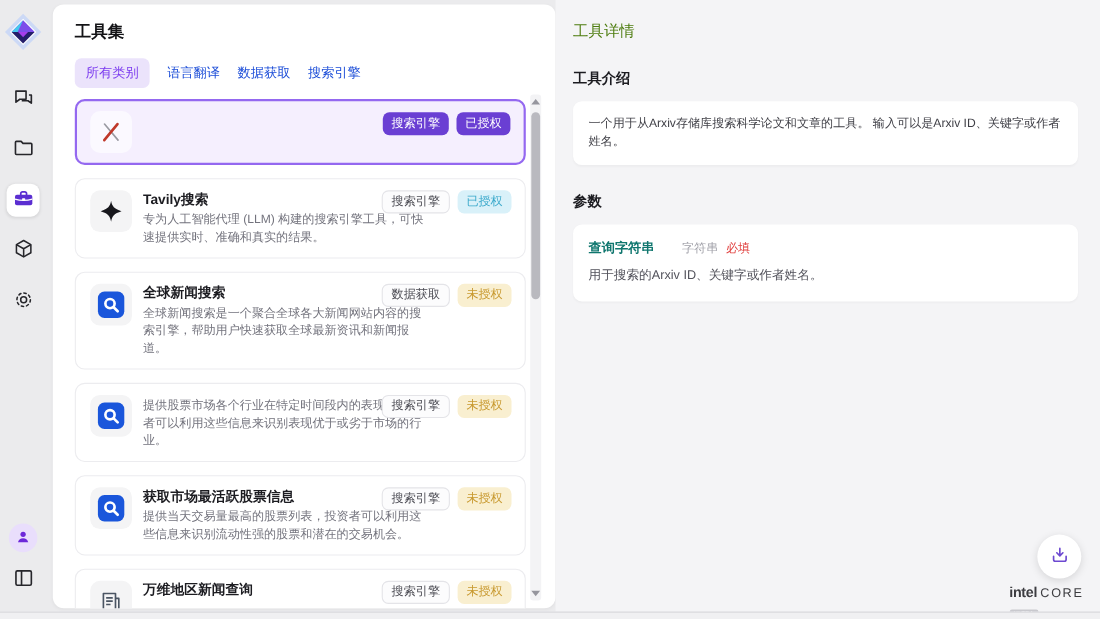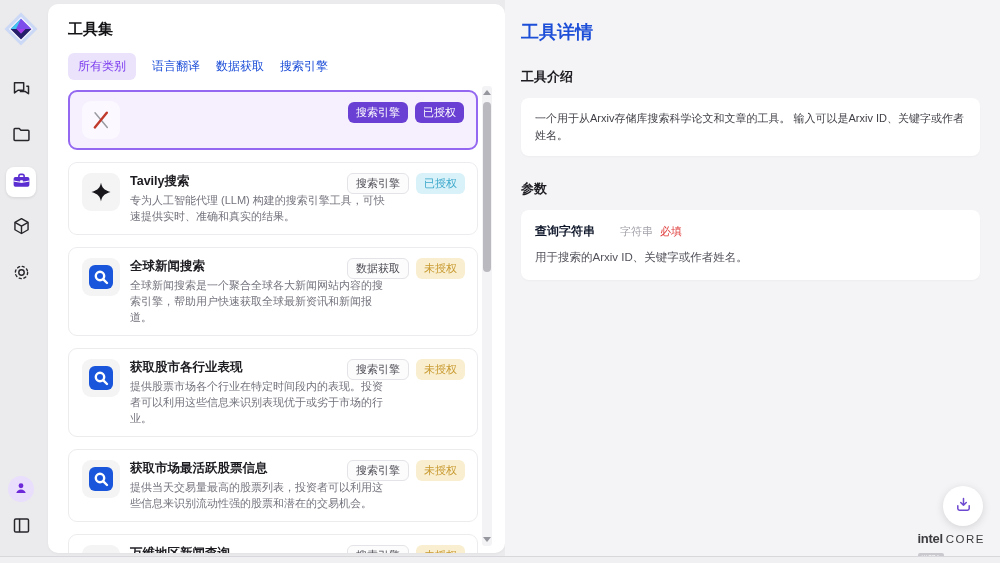--- a/index.html
+++ b/index.html
@@ -72,30 +72,30 @@
   .scroll-thumb { position:absolute; left:1px; top:16px; width:8px; height:170px; background:#b9b9bf; border-radius:4px; cursor:grab; }
   .scroll-arrow { position:absolute; left:1px; width:0; height:0; border-left:4px solid transparent; border-right:4px solid transparent; cursor:pointer; }
   .scroll-arrow.up { top:4px; border-bottom:5px solid #96969e; }
   .scroll-arrow.down { bottom:4px; border-top:5px solid #96969e; }
 
   
   .detail-panel {
     position:absolute; left:505px; top:0; width:495px; height:556px;
     background:#f4f4f6; padding:20px 20px 0 16px;
   }
-  .detail-title { font-size:18px; font-weight:700; color:#1d4ed8; }
+  .detail-title { font-size:14px; font-weight:400; color:#4d7c0f; }
   .section-heading { font-size:13px; font-weight:700; color:#1c1c21; margin-top:24px; }
   .detail-card {
     margin-top:12px; background:#ffffff; border-radius:8px; padding:12px 14px;
     box-shadow:0 1px 2px rgba(0,0,0,.03);
   }
   .intro-text { font-size:11px; color:#3f3f46; line-height:17px; }
   .param-card { padding:13px 14px 15px 14px; }
   .param-head { display:flex; align-items:baseline; }
-  .param-name { font-size:12px; font-weight:700; color:#0f172a; }
+  .param-name { font-size:12px; font-weight:700; color:#0f766e; }
   .param-type { font-size:11px; color:#a0a0a8; margin-left:25px; }
   .param-required { font-size:11px; color:#e0403f; margin-left:7px; }
   .param-desc { font-size:11.5px; color:#52525b; margin-top:9px; line-height:16px; }
 
   
   .fab {
     position:absolute; right:17px; top:486px; width:40px; height:40px; border-radius:50%;
     background:#ffffff; border:none; box-shadow:0 2px 8px rgba(0,0,0,.13);
     display:flex; align-items:center; justify-content:center; cursor:pointer;
   }
@@ -248,21 +248,20 @@
 
     <article class="tool-card">
       <div class="tool-icon">
         <svg class="tile" viewBox="0 0 26 26">
           <rect x="1" y="1" width="24" height="24" rx="6" fill="#1a56db"></rect>
           <circle cx="12" cy="12" r="4.2" fill="none" stroke="#ffffff" stroke-width="2.4"></circle>
           <path d="M15.3 15.3L19 19" stroke="#ffffff" stroke-width="2.4" stroke-linecap="round"></path>
         </svg>
       </div>
       <div class="tool-body">
-        <div class="tool-name">获取股市各行业表现</div>
         <div class="tool-desc">提供股票市场各个行业在特定时间段内的表现。投资者可以利用这些信息来识别表现优于或劣于市场的行业。</div>
       </div>
       <div class="tool-badges">
         <span class="badge cat">搜索引擎</span>
         <span class="badge auth-amber">未授权</span>
       </div>
     </article>
 
     <article class="tool-card">
       <div class="tool-icon">

